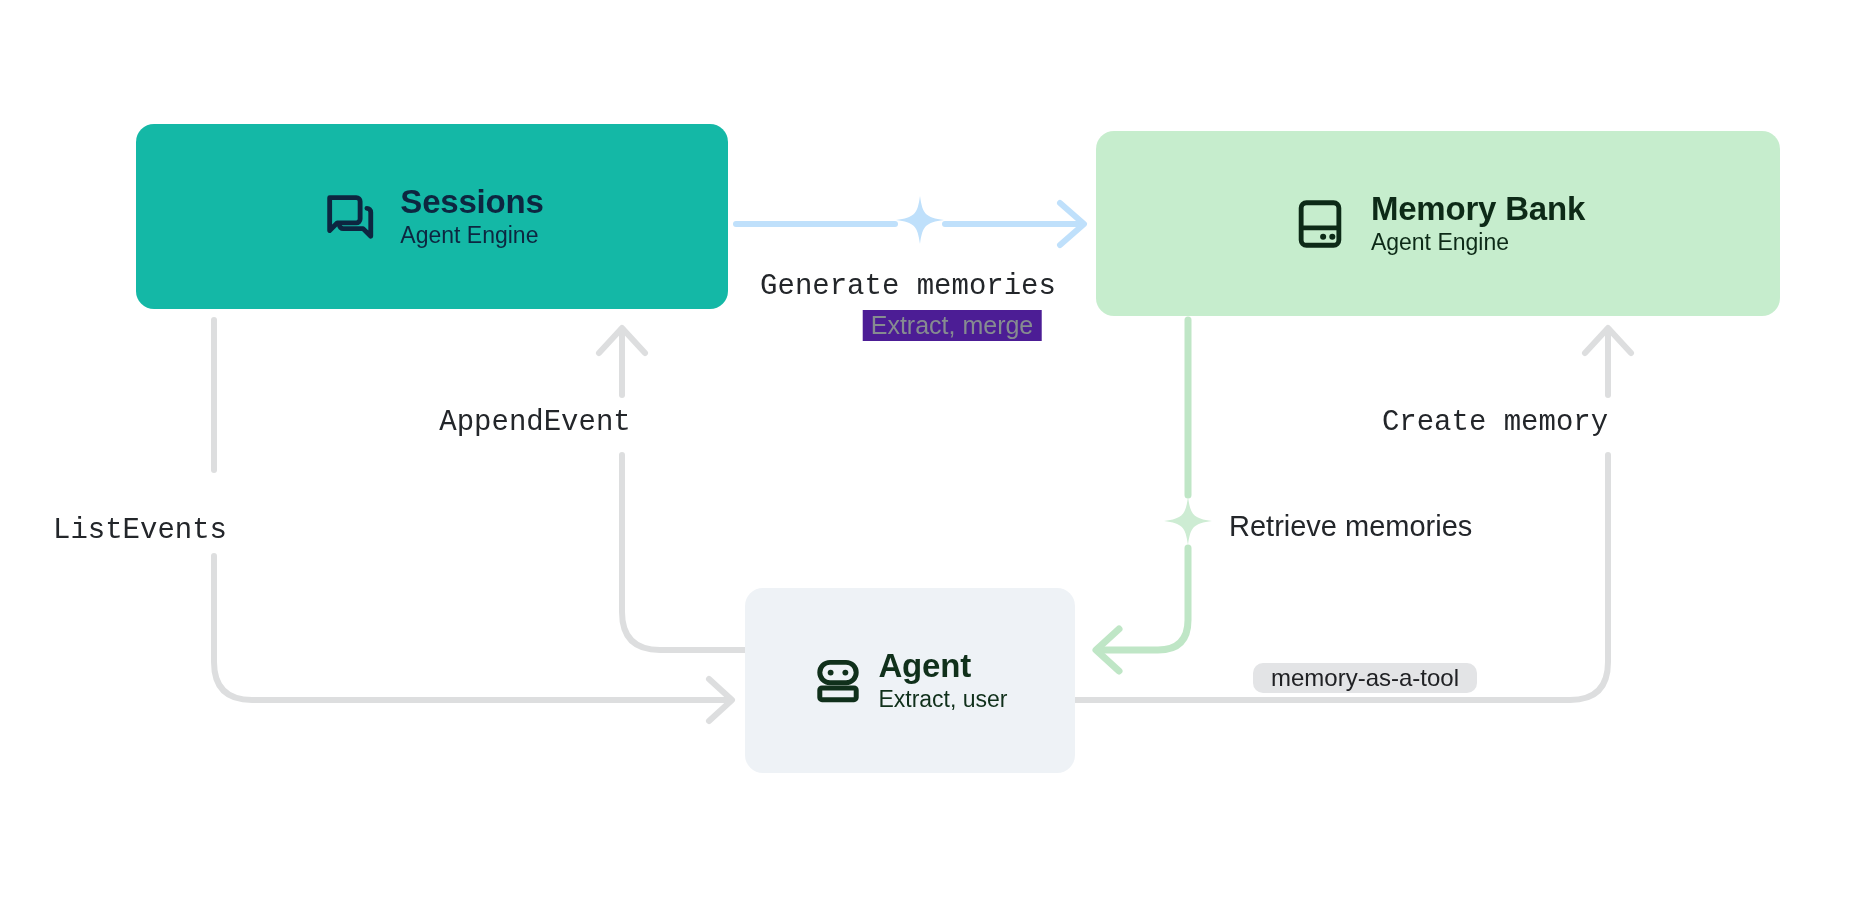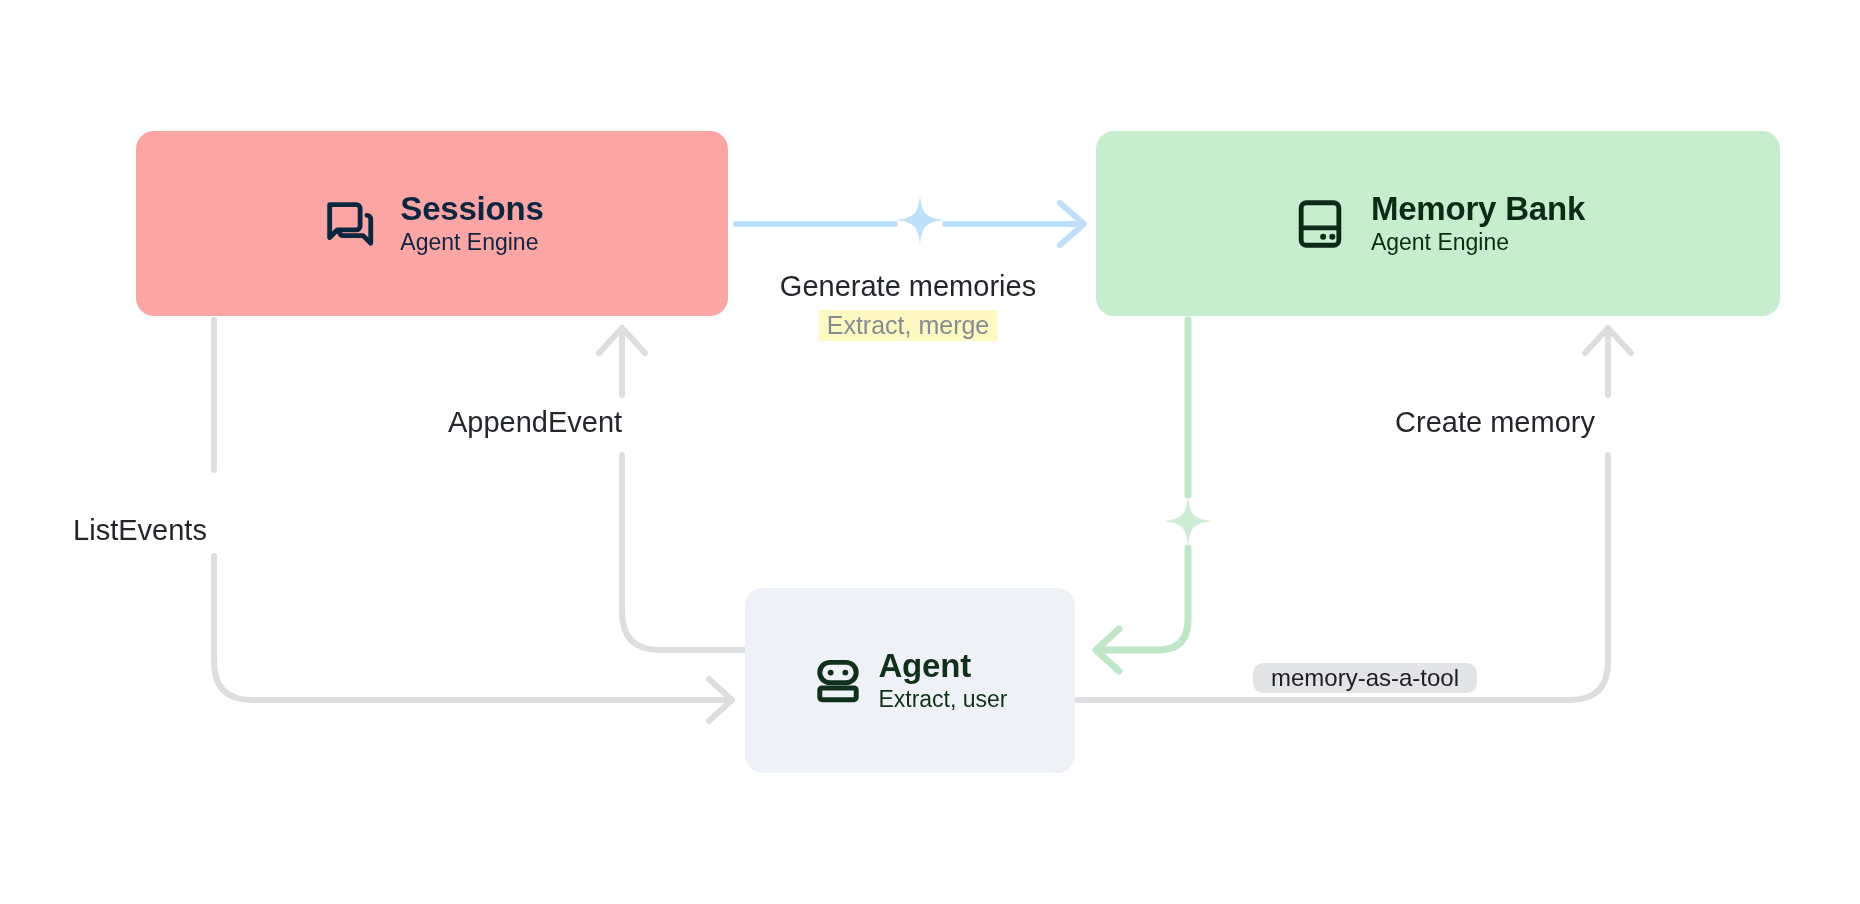--- a/index.html
+++ b/index.html
@@ -57,24 +57,24 @@
   }
   .node .subtitle {
     font-size: 23px;
     font-weight: 400;
     line-height: 1.2;
     white-space: nowrap;
   }
 
   #node-sessions {
     left: 136px;
-    top: 131px;
+    top: 124px;
     width: 592px;
     height: 185px;
-    background: #fca5a5;
+    background: #14b8a6;
   }
   #node-sessions .title,
   #node-sessions .subtitle { color: #0d2640; }
 
   #node-memory-bank {
     left: 1096px;
     top: 131px;
     width: 684px;
     height: 185px;
     background: #c6edcd;
@@ -100,32 +100,34 @@
     white-space: nowrap;
     color: #23262a;
     font-size: 29px;
     line-height: 1.15;
     padding: 2px 8px;
     box-sizing: border-box;
   }
   .edge-label.centered {
     text-align: left;
     transform: translateX(-50%);
+    font-family: Liberation Mono, monospace;
   }
   .edge-sub {
     position: absolute;
-    background: #fef9c3;
+    background: #4c1d95;
     white-space: nowrap;
     color: #868c90;
     font-size: 25px;
     line-height: 1.15;
     text-align: center;
     transform: translateX(-50%);
     padding: 1px 8px;
     box-sizing: border-box;
+    margin-left: 44px;
   }
 
   #label-generate { left: 908px; top: 268px; }
   #label-generate-sub { left: 908px; top: 310px; }
   #label-append { left: 535px; top: 404px; }
   #label-listevents { left: 140px; top: 512px; }
   #label-retrieve { left: 1221px; top: 508px; }
   #label-create { left: 1495px; top: 404px; }
 
   
@@ -239,18 +241,19 @@
   </div>
 
   <div class="edge-label centered" id="label-generate">Generate memories</div>
 
   <div class="edge-sub" id="label-generate-sub">Extract, merge</div>
 
   <div class="edge-label centered" id="label-append">AppendEvent</div>
 
   <div class="edge-label centered" id="label-listevents">ListEvents</div>
 
+  <div class="edge-label" id="label-retrieve">Retrieve memories</div>
 
   <div class="edge-label centered" id="label-create">Create memory</div>
 
   <div id="chip-memory-as-a-tool">memory-as-a-tool</div>
 
 </div>
 
 </body></html>

